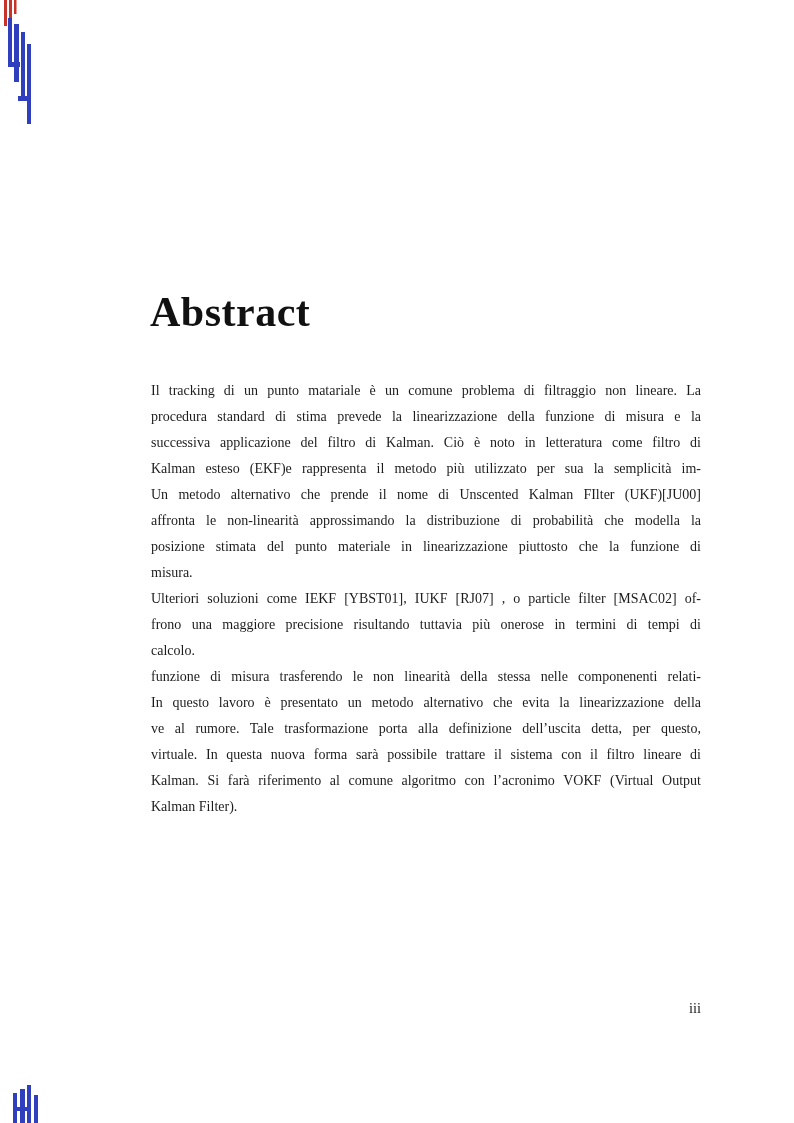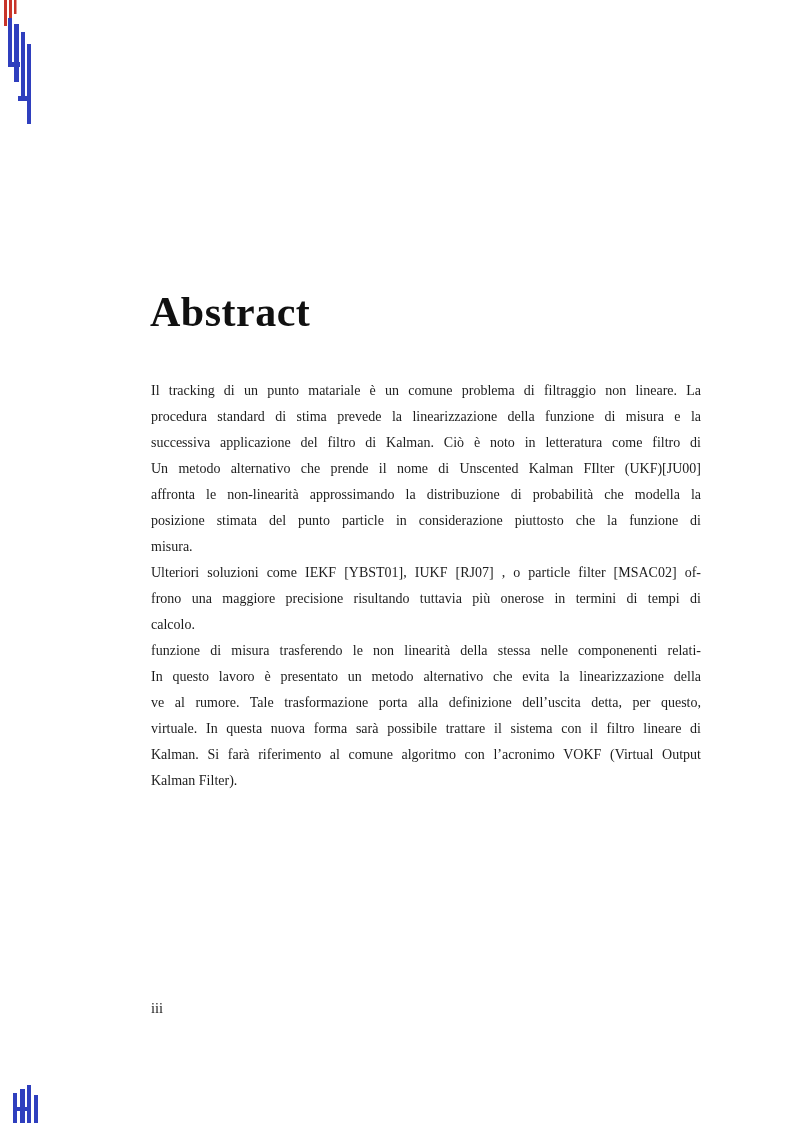--- a/index.html
+++ b/index.html
@@ -43,21 +43,21 @@
     font-family: Liberation Serif, serif;
   }
   .textblock .line.line-last {
     text-align-last: left;
   }
   .page-number {
     position: absolute;
     left: 151px;
     top: 1000px;
     width: 550px;
-    text-align: left;
+    text-align: right;
     font-size: 14.5px;
     color: #1c1c1c;
   }
   .edge-fragment {
     position: absolute;
   }
   .edge-fragment.top-left { left: 0; top: 0; }
   .edge-fragment.bottom-left { left: 0; top: 1085px; }
 </style>
 </head>
@@ -90,23 +90,24 @@
       <rect x="13" y="22" width="16" height="4"></rect>
     </g>
   </svg>
 
   <h1 class="chapter-title">Abstract</h1>
 
   <div class="textblock">
       <div class="line">Il tracking di un punto matariale è un comune problema di filtraggio non lineare.  La</div>
       <div class="line">procedura standard di stima prevede la linearizzazione della funzione di misura e la</div>
       <div class="line">successiva applicazione del filtro di Kalman.  Ciò è noto in letteratura come filtro di</div>
+      <div class="line">Kalman esteso (EKF)e rappresenta il metodo più utilizzato per sua la semplicità im-</div>
       <div class="line">Un metodo alternativo che prende il nome di Unscented Kalman FIlter (UKF)[JU00]</div>
       <div class="line">affronta le non-linearità approssimando la distribuzione di probabilità che modella la</div>
-      <div class="line">posizione stimata del punto particle in considerazione piuttosto che la funzione di</div>
+      <div class="line">posizione stimata del punto materiale in linearizzazione piuttosto che la funzione di</div>
       <div class="line line-last">misura.</div>
       <div class="line">Ulteriori soluzioni come IEKF [YBST01], IUKF [RJ07] , o particle filter [MSAC02] of-</div>
       <div class="line">frono una maggiore precisione risultando tuttavia più onerose in termini di tempi di</div>
       <div class="line line-last">calcolo.</div>
       <div class="line">funzione di misura trasferendo le non linearità della stessa nelle componenenti relati-</div>
       <div class="line">In questo lavoro è presentato un metodo alternativo che evita la linearizzazione della</div>
       <div class="line">ve al rumore.  Tale trasformazione porta alla definizione dell’uscita detta, per questo,</div>
       <div class="line">virtuale.  In questa nuova forma sarà possibile trattare il sistema con il filtro lineare di</div>
       <div class="line">Kalman.  Si farà riferimento al comune algoritmo con l’acronimo VOKF (Virtual Output</div>
       <div class="line line-last">Kalman Filter).</div>

